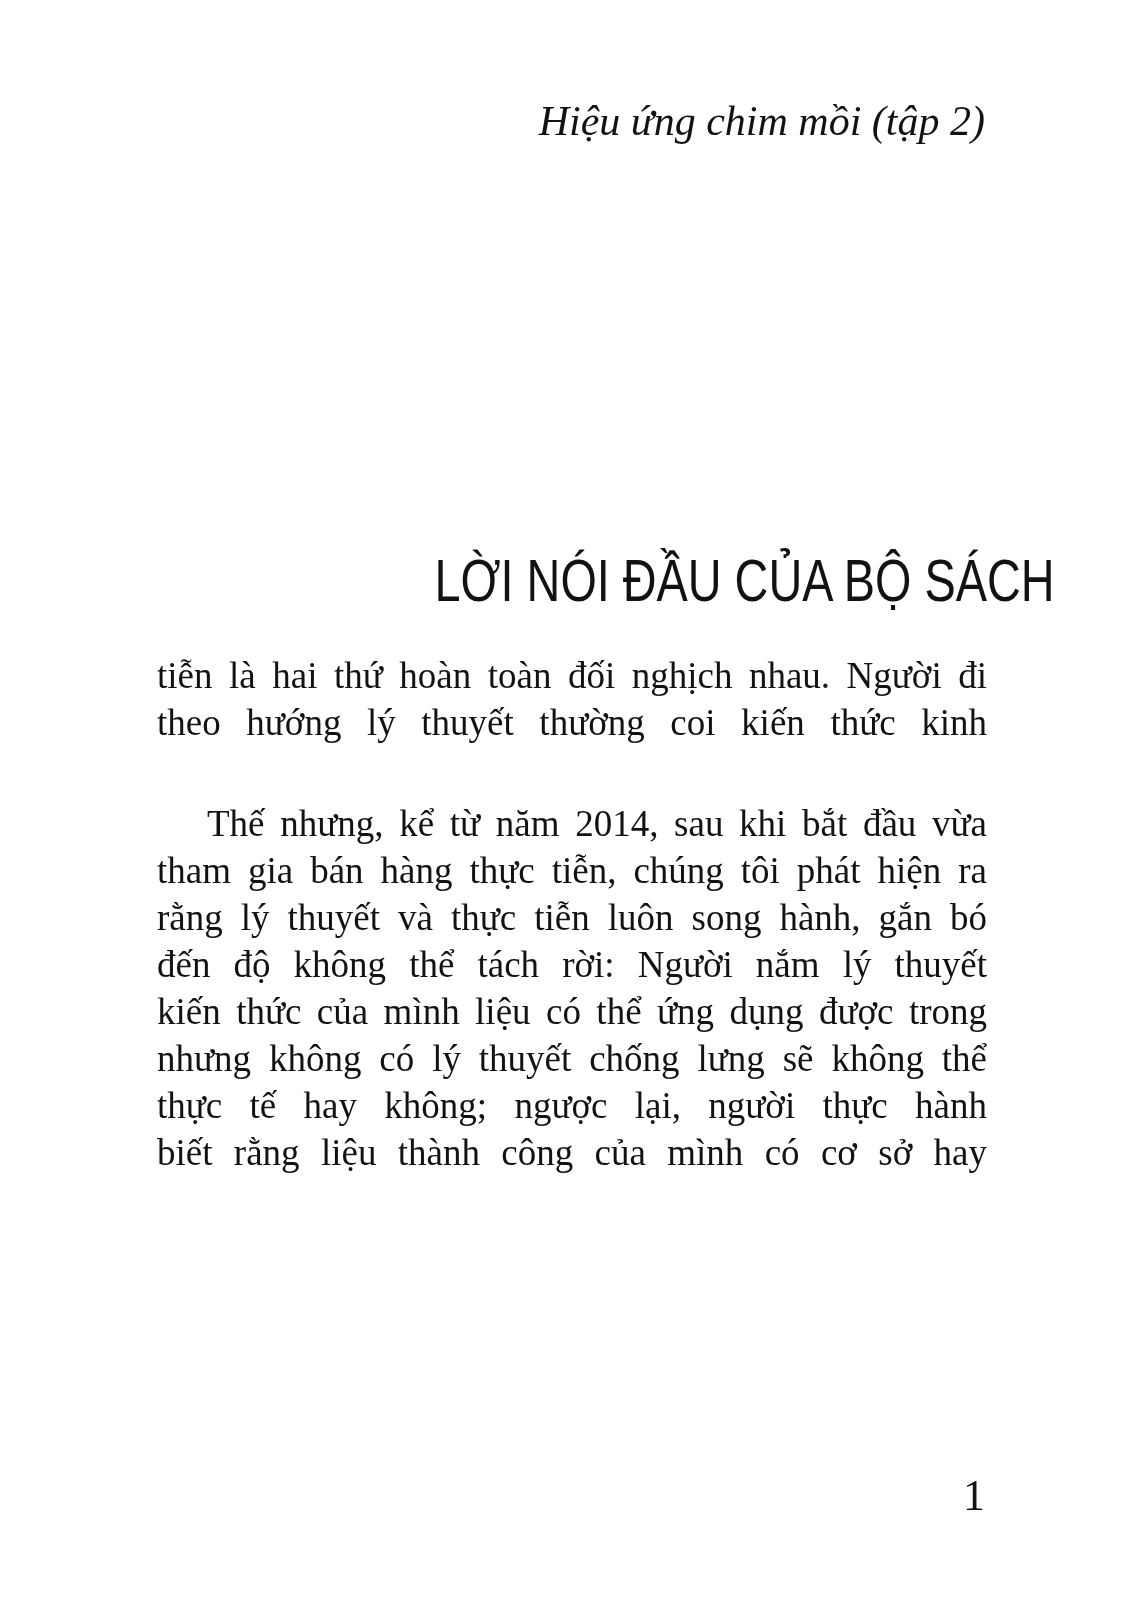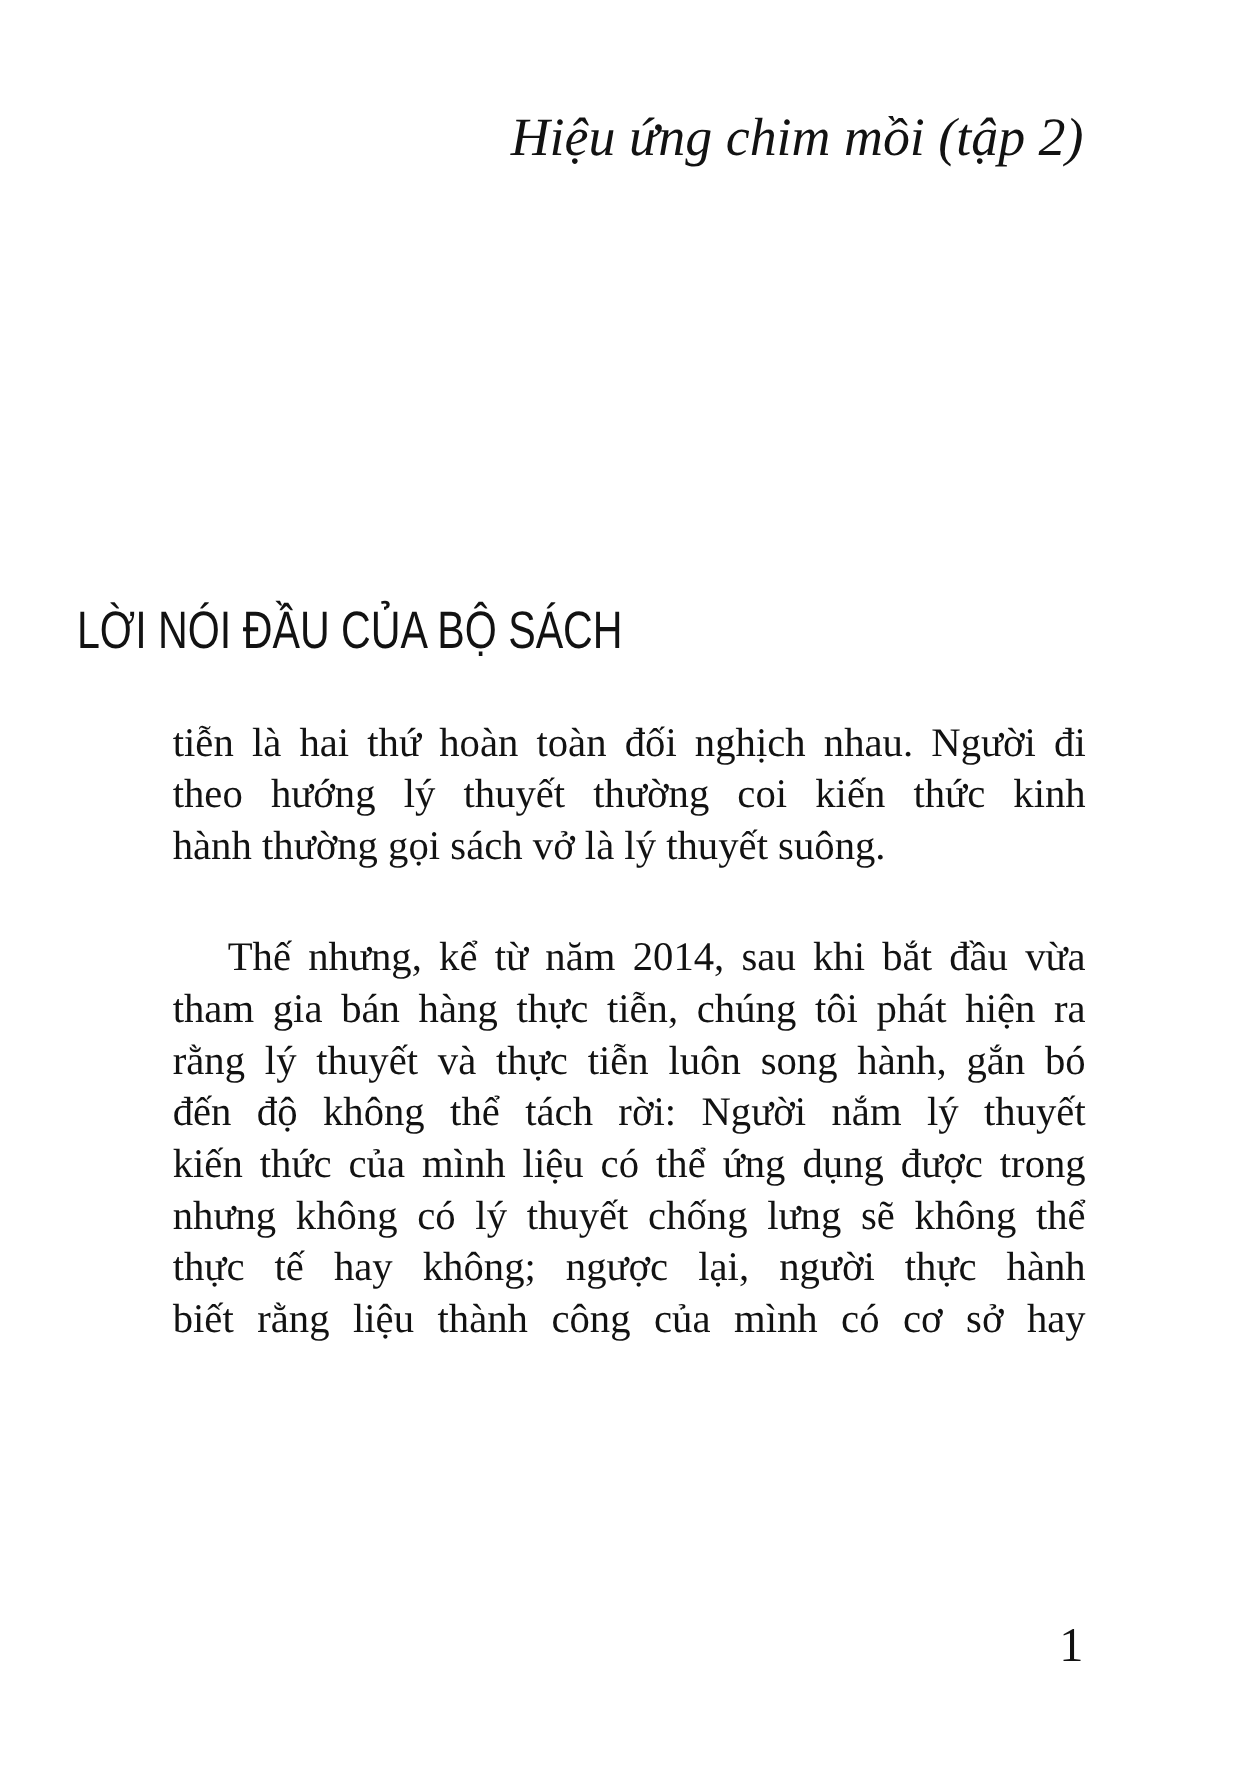--- a/index.html
+++ b/index.html
@@ -15,34 +15,34 @@
     background: #ffffff;
     color: #121212;
     font-family: "Liberation Serif", serif;
     overflow: hidden;
   }
   .running-head {
     position: absolute;
     top: 98px;
     right: 157px;
     font-style: italic;
-    font-size: 49px;
+    font-size: 42px;
     line-height: 1.1;
     white-space: nowrap;
   }
   .page-title {
     position: absolute;
     top: 546px;
     left: 0;
     width: 100%;
     margin: 0;
-    text-align: left;
+    text-align: right;
     font-family: "Liberation Sans", sans-serif;
     font-weight: 400;
-    font-size: 48px;
+    font-size: 60px;
     line-height: 1.15;
     color: #121212;
   }
   .page-title .condense {
     display: inline-block;
     transform: scaleX(0.78);
     transform-origin: center top;
     white-space: nowrap;
   }
   .content {
@@ -78,21 +78,20 @@
   <div class="running-head">Hiệu ứng chim mồi (tập 2)</div>
 
   <h1 class="page-title">
     <span class="condense">LỜI NÓI ĐẦU CỦA BỘ SÁCH</span>
   </h1>
 
   <div class="content">
       <div class="paragraph">
         <div class="line">tiễn là hai thứ hoàn toàn đối nghịch nhau. Người đi</div>
         <div class="line">theo hướng lý thuyết thường coi kiến thức kinh</div>
-        <div class="line last">hành thường gọi sách vở là lý thuyết suông.</div>
       </div>
       <div class="paragraph">
         <div class="line first">Thế nhưng, kể từ năm 2014, sau khi bắt đầu vừa</div>
         <div class="line">tham gia bán hàng thực tiễn, chúng tôi phát hiện ra</div>
         <div class="line">rằng lý thuyết và thực tiễn luôn song hành, gắn bó</div>
         <div class="line">đến độ không thể tách rời: Người nắm lý thuyết</div>
         <div class="line">kiến thức của mình liệu có thể ứng dụng được trong</div>
         <div class="line">nhưng không có lý thuyết chống lưng sẽ không thể</div>
         <div class="line">thực tế hay không; ngược lại, người thực hành</div>
         <div class="line">biết rằng liệu thành công của mình có cơ sở hay</div>

